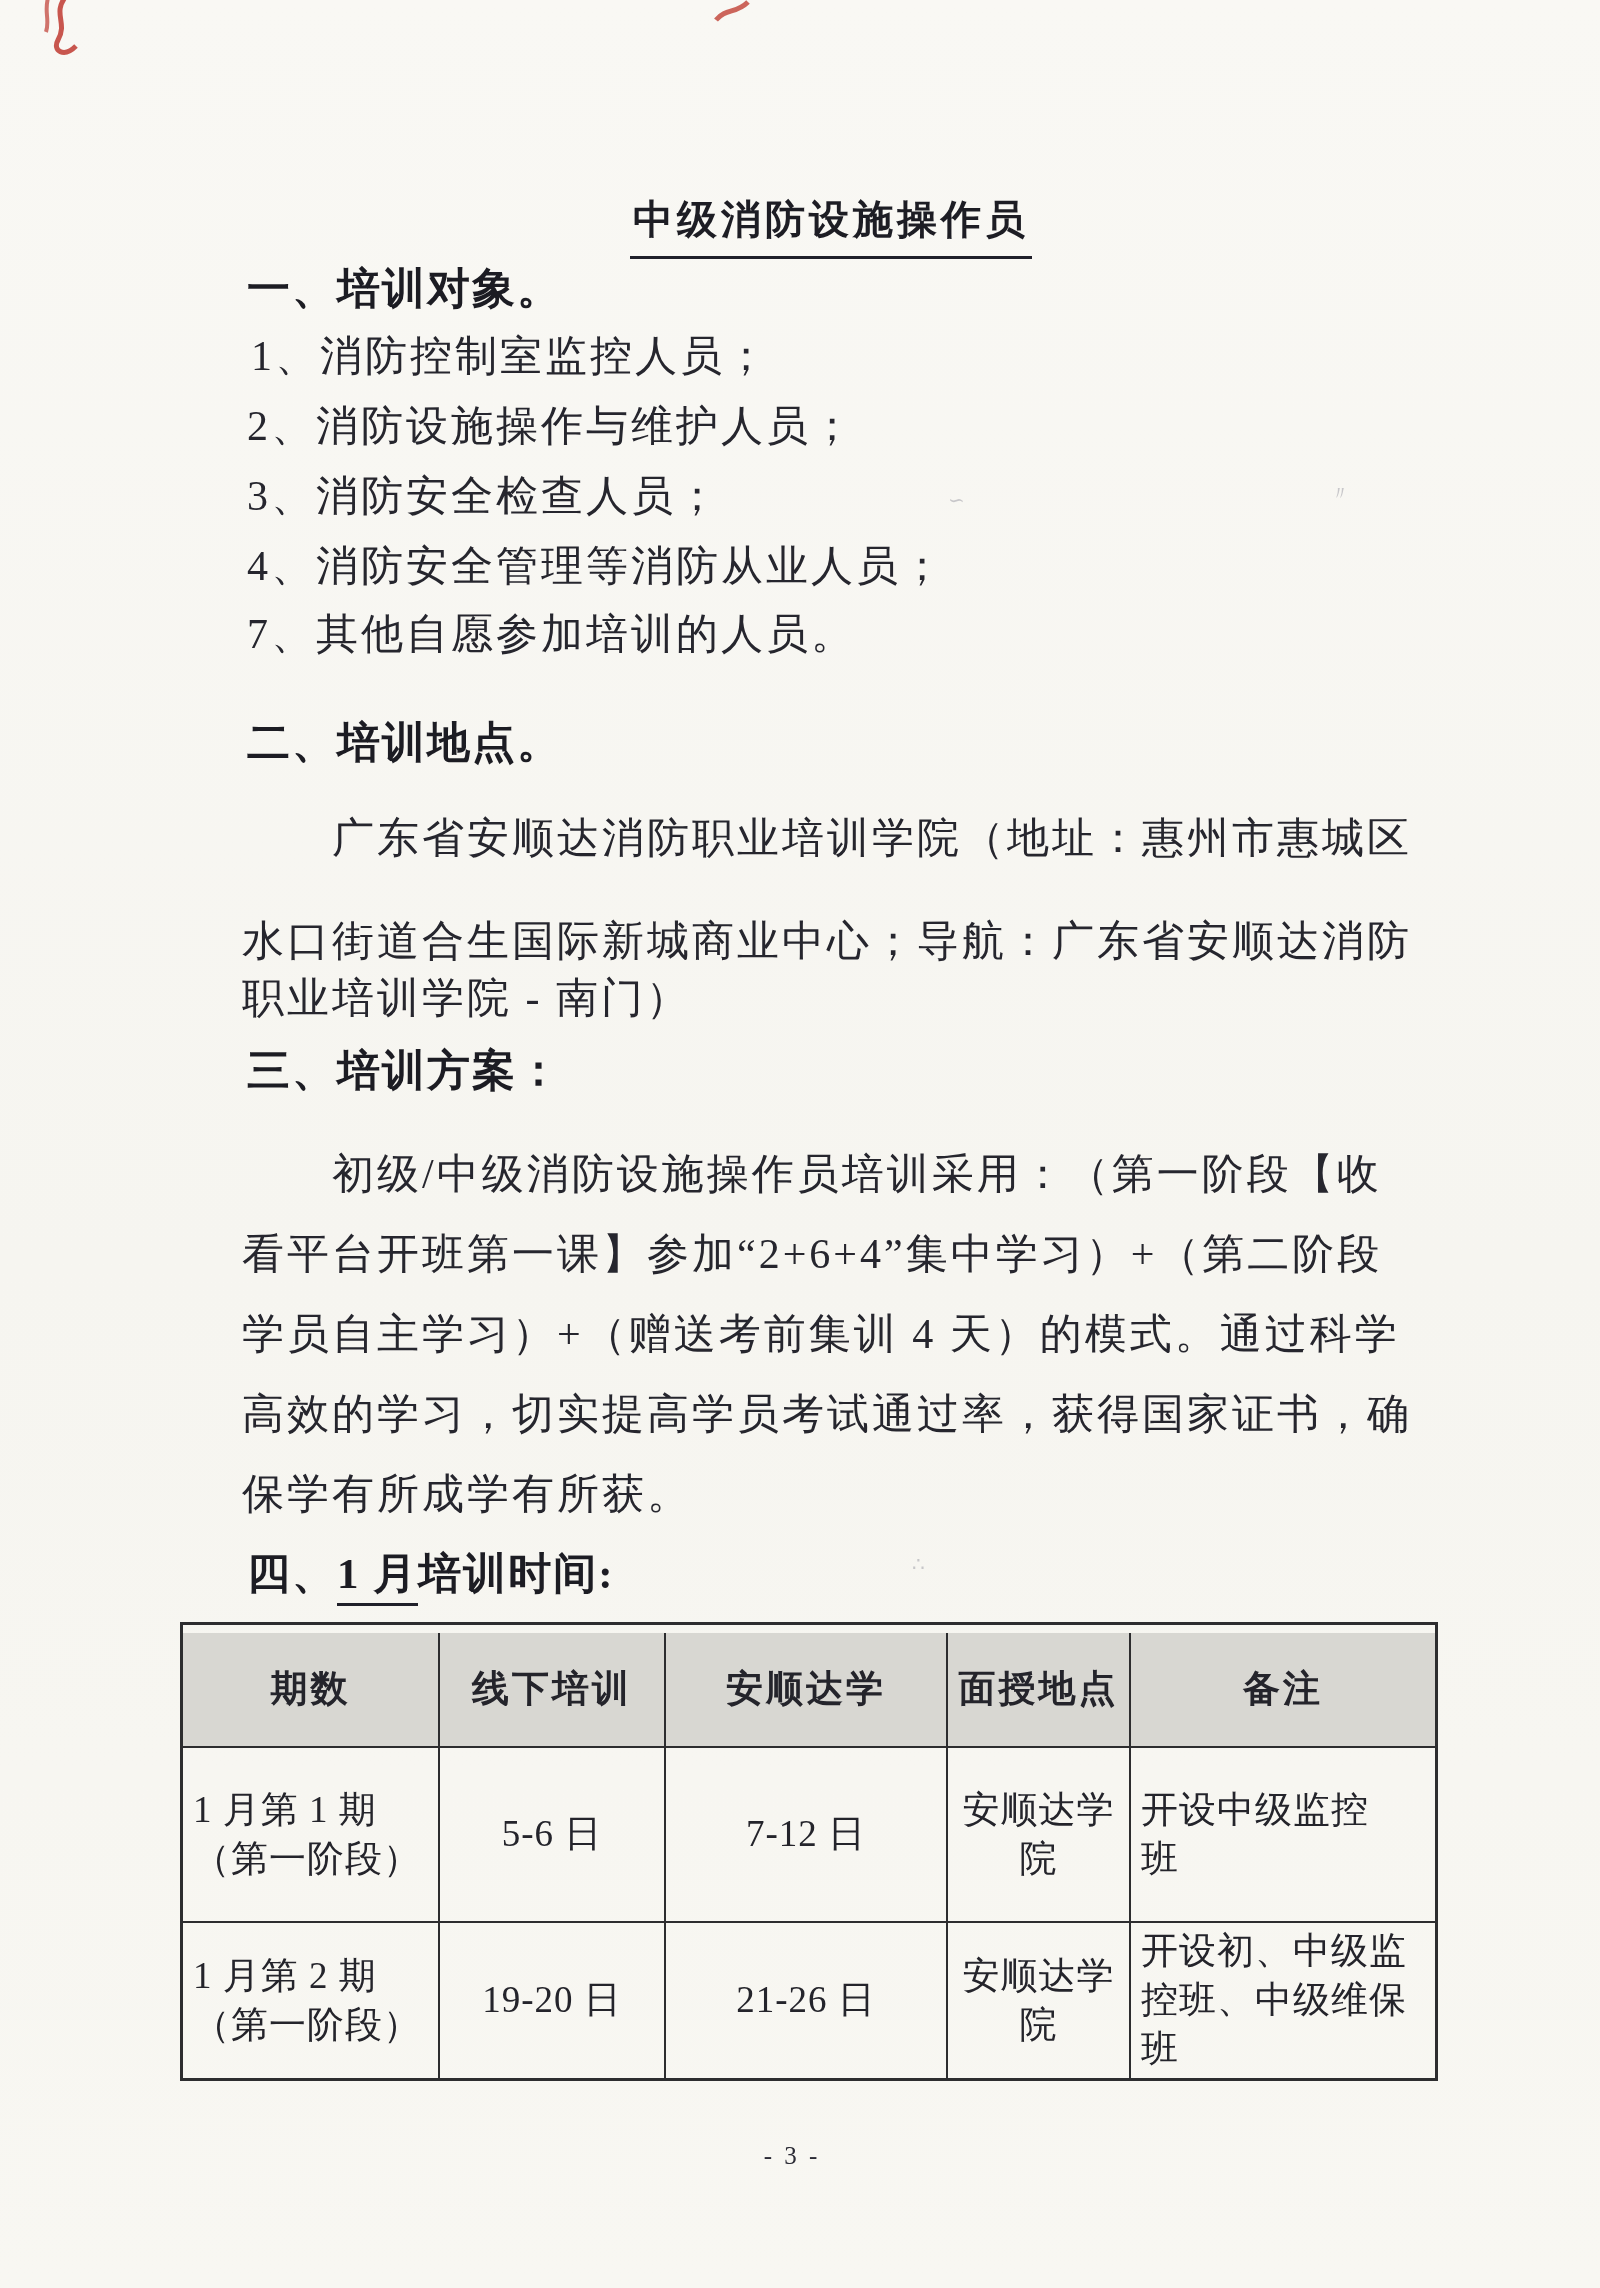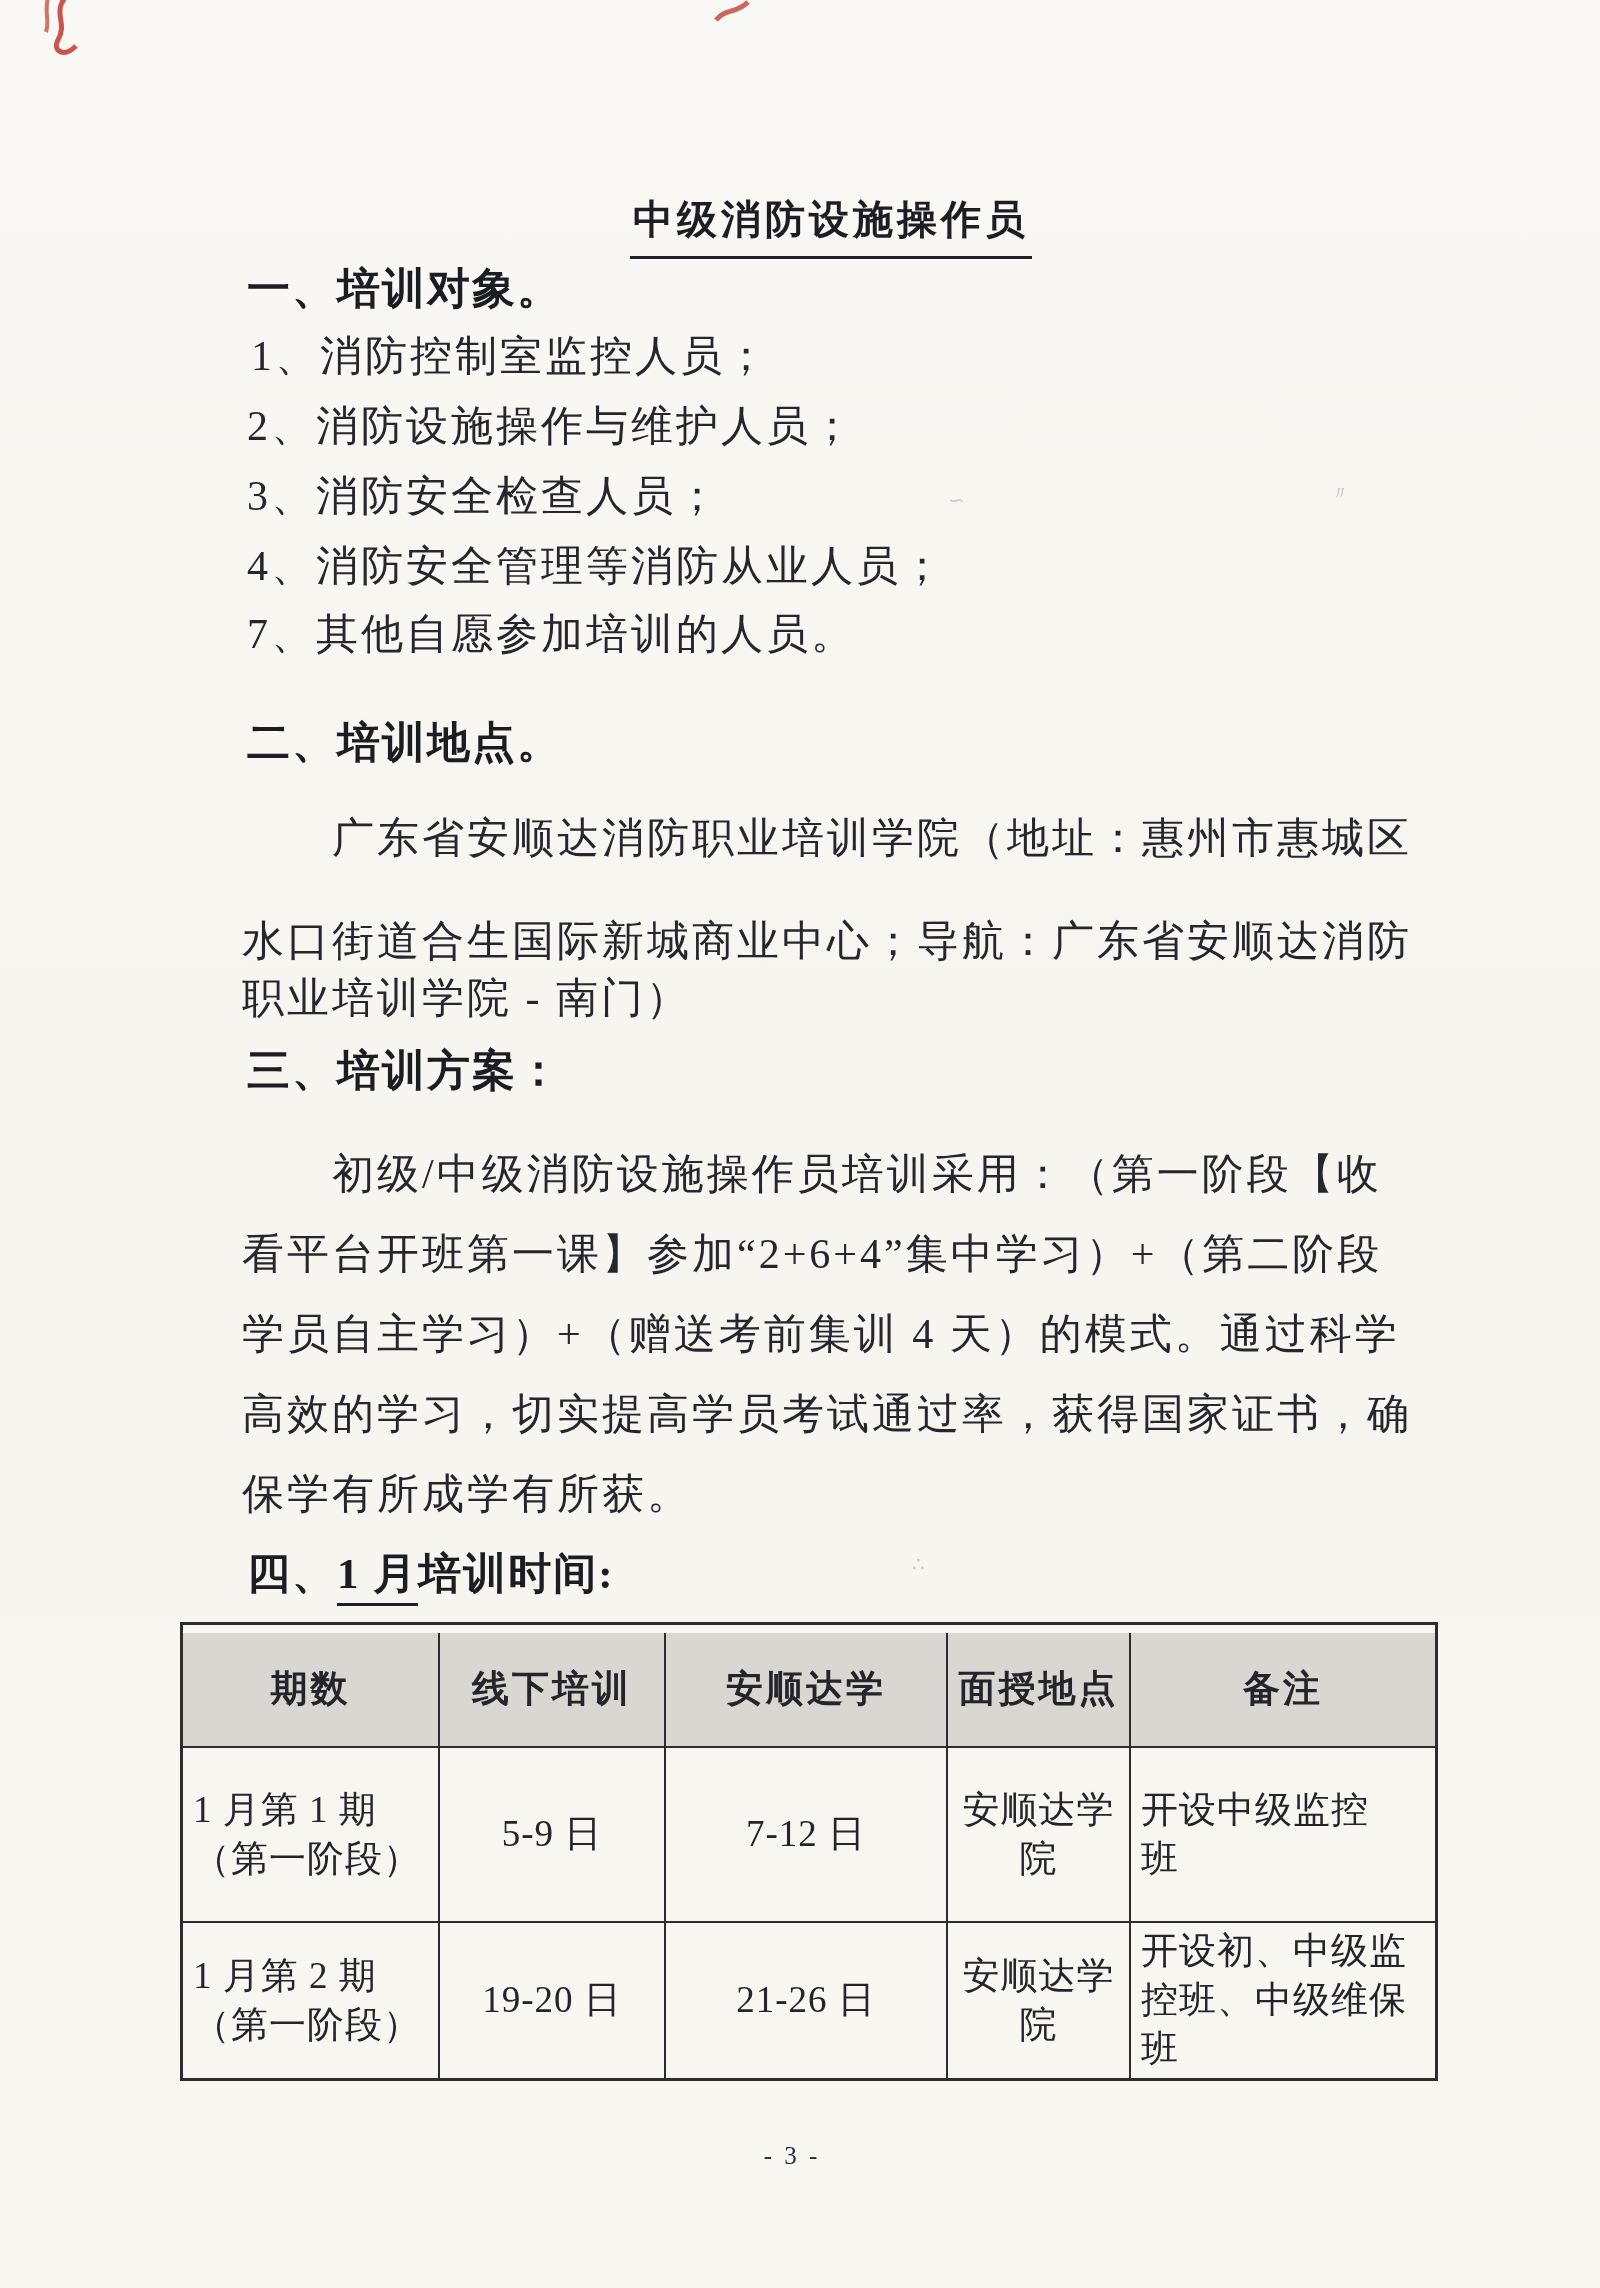--- a/index.html
+++ b/index.html
@@ -95,21 +95,21 @@
 
   <div class="ttable">
     <div class="cell head">期数</div>
     <div class="cell head">线下培训</div>
     <div class="cell head">安顺达学</div>
     <div class="cell head">面授地点</div>
     <div class="cell head lastcol">备注</div>
 
     <div class="cell left">1 月第 1 期
 （第一阶段）</div>
-    <div class="cell center">5-9 日</div>
+    <div class="cell center">5-6 日</div>
     <div class="cell center">7-12 日</div>
     <div class="cell center">安顺达学
 院</div>
     <div class="cell left lastcol">开设中级监控
 班</div>
 
     <div class="cell left lastrow">1 月第 2 期
 （第一阶段）</div>
     <div class="cell center lastrow">19-20 日</div>
     <div class="cell center lastrow">21-26 日</div>

